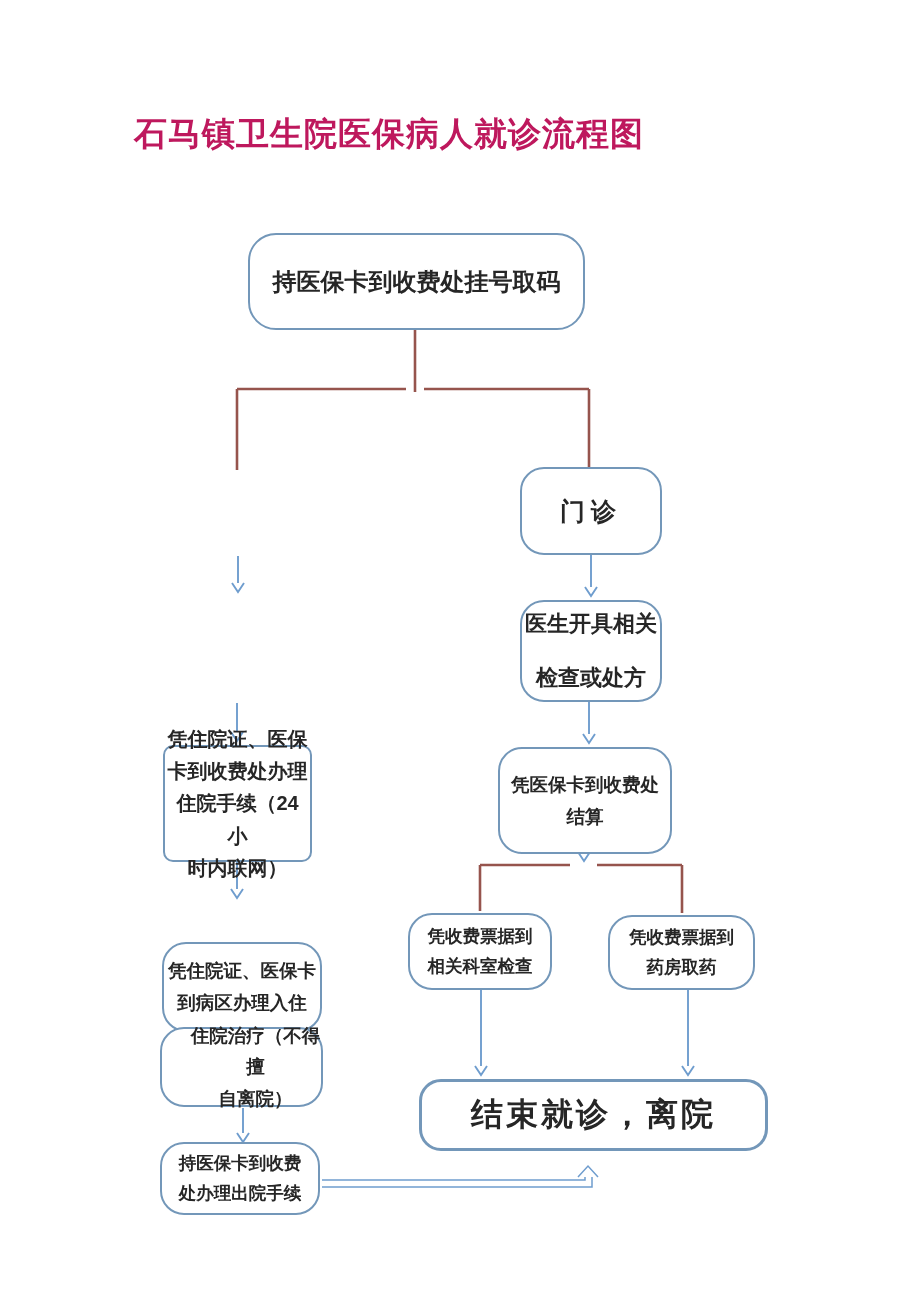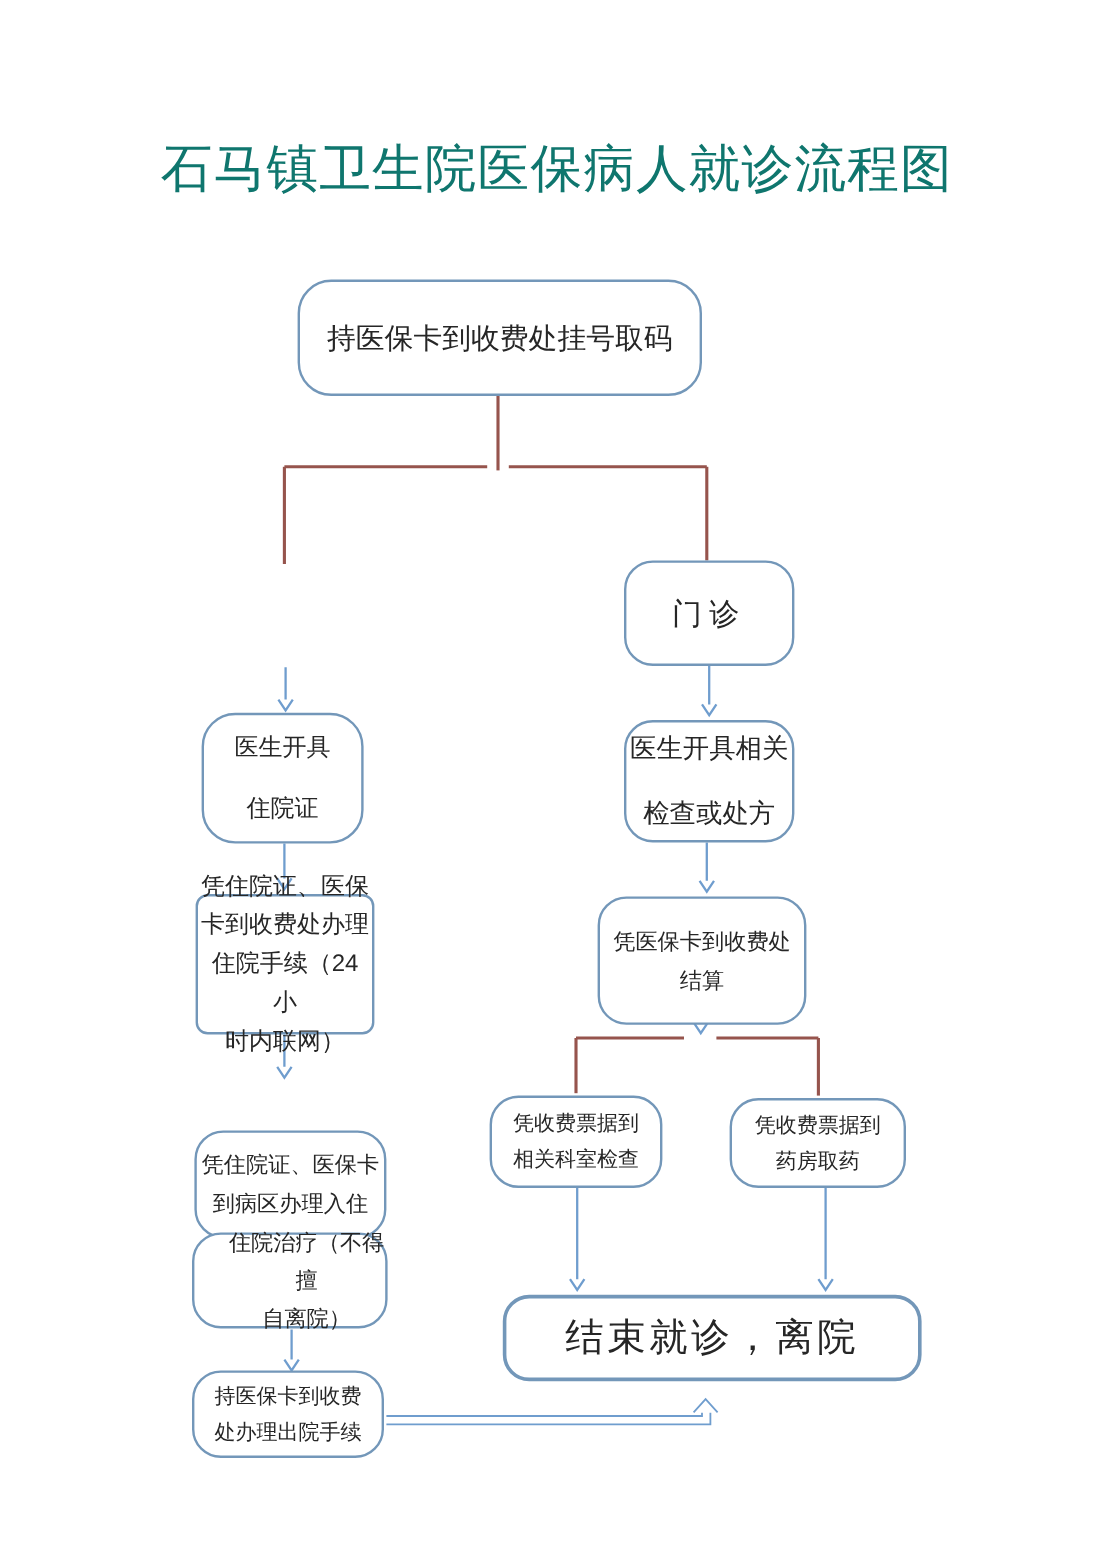--- a/index.html
+++ b/index.html
@@ -12,33 +12,33 @@
   html,body{margin:0;padding:0;background:#fff;}
   .page{
     position:relative;
     width:920px;height:1301px;
     background:var(--c-bg);
     font-family:"Liberation Sans", sans-serif;
     overflow:hidden;
   }
   .doc-title{
     position:absolute;left:134px;top:112px;
-    font-size:43px;font-weight:normal;color:#0f766e;
+    font-size:33px;font-weight:bold;color:#be185d;
     letter-spacing:1px;white-space:nowrap;
   }
   svg.connectors{position:absolute;left:0;top:0;}
   .node{
     position:absolute;
     background:#fff;
     border:2.5px solid var(--c-box);
     border-radius:24px;
     display:flex;align-items:center;justify-content:center;
     text-align:center;
     white-space:pre-line;
-    font-weight:normal;color:var(--c-text);
+    font-weight:bold;color:var(--c-text);
     box-sizing:border-box;
     z-index:2;
   }
   #n-start{left:248px;top:233px;width:337px;height:97px;font-size:24px;border-radius:28px;}
   #n-inpatient{left:172px;top:470px;width:133px;height:86px;font-size:25px;letter-spacing:6px;}
   #n-outpatient{left:520px;top:467px;width:142px;height:88px;font-size:25px;letter-spacing:6px;}
   #n-cert{left:168px;top:594px;width:135px;height:109px;font-size:20px;line-height:2.55;border-radius:28px;}
   #n-proc{left:163px;top:745px;width:149px;height:117px;font-size:20px;line-height:1.62;border-radius:10px;}
   #n-ward{left:162px;top:902px;width:160px;height:90px;font-size:18.5px;line-height:1.75;margin-top:40px;}
   #n-treat{left:160px;top:1027px;width:163px;height:80px;font-size:18.5px;line-height:1.7;padding-left:28px;}
@@ -89,22 +89,20 @@
 
     <g>
       <path class="elbow" d="M322 1180 H585 V1177"></path>
       <path class="elbow" d="M322 1187 H592 V1177"></path>
       <path class="elbow-head" d="M578 1177 L588 1166 L598 1177"></path>
     </g>
   </svg>
 
   <div class="node" id="n-start">持医保卡到收费处挂号取码</div>
   <div class="node" id="n-outpatient">门诊</div>
-  <div class="node" id="n-cert">医生开具
-住院证</div>
   <div class="node" id="n-proc">凭住院证、医保
 卡到收费处办理
 住院手续（24 小
 时内联网）</div>
   <div class="node" id="n-ward">凭住院证、医保卡
 到病区办理入住</div>
   <div class="node" id="n-treat">住院治疗（不得擅
 自离院）</div>
   <div class="node" id="n-discharge">持医保卡到收费
 处办理出院手续</div>

